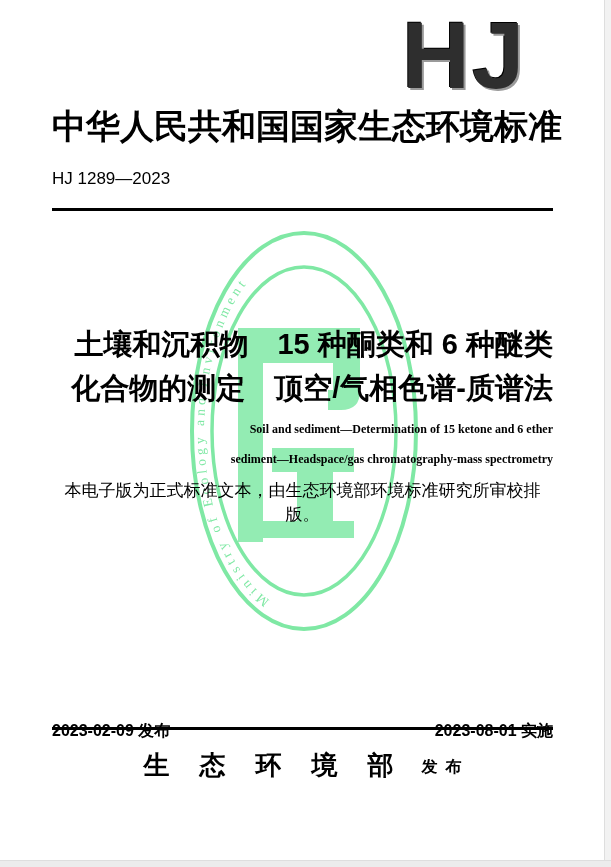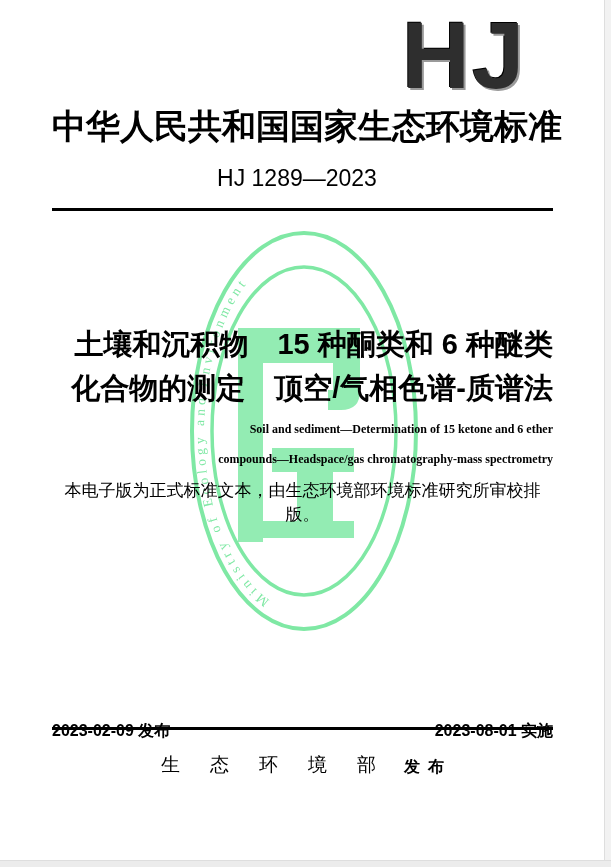--- a/index.html
+++ b/index.html
@@ -22,22 +22,22 @@
   .fg{position:absolute;z-index:2;}
   .hj-logo{
     left:402px;top:9px;font-size:94px;line-height:1;font-weight:700;
     color:#2e2e2e;letter-spacing:2px;
     text-shadow:2px 2px 0 #9a9a9a, -1px -1px 0 #000;
   }
   .header-title{
     left:52px;top:106px;width:501px;text-align:center;
     font-size:34px;line-height:40px;font-weight:700;white-space:nowrap;
   }
-  .std-number{left:52px;top:170px;width:490px;text-align:center;
-    font-size:23px;line-height:17px;font-weight:400;}
+  .std-number{left:52px;top:170px;width:490px;text-align:left;
+    font-size:17px;line-height:17px;font-weight:400;}
   .rule{position:absolute;left:52px;width:501px;height:3px;background:#000;}
   .rule-top{top:208px;}
   .rule-bottom{top:727px;}
   .title-cn{
     left:52px;top:322px;width:501px;text-align:right;
     font-size:29px;line-height:44px;font-weight:700;white-space:nowrap;
   }
   .title-en{
     left:52px;top:414px;width:501px;text-align:right;
     font-family:"Liberation Serif",serif;font-weight:700;
@@ -46,21 +46,21 @@
   .note{left:52px;top:479px;width:501px;text-align:center;
     font-size:17px;line-height:24px;font-weight:400;}
   .dates-row{
     left:52px;top:704px;width:501px;display:flex;
     justify-content:space-between;font-size:16px;font-weight:600;margin-top:17px;
   }
   .publisher-row{
     left:52px;top:751px;width:501px;display:flex;
     justify-content:center;align-items:flex-end;
   }
-  .publisher-name{font-size:19px;line-height:28px;font-weight:400;
+  .publisher-name{font-size:26px;line-height:28px;font-weight:700;
     letter-spacing:30px;margin-right:-30px;white-space:nowrap;}
   .publisher-label{font-size:16px;line-height:24px;font-weight:700;
     letter-spacing:8px;margin-left:28px;margin-right:-8px;white-space:nowrap;text-align:center;}
 </style>
 </head>
 <body>
 
 <div id="page">
 
   <svg class="seal-svg" width="611" height="867" viewBox="0 0 611 867">
@@ -86,21 +86,21 @@
   <div class="fg hj-logo">HJ</div>
   <div class="fg std-number">HJ 1289—2023</div>
   <div class="rule rule-top"></div>
 
   <div class="fg title-cn">
     <div>土壤和沉积物　15 种酮类和 6 种醚类</div>
     <div>化合物的测定　顶空/气相色谱-质谱法</div>
   </div>
   <div class="fg title-en">
     <div>Soil and sediment—Determination of 15 ketone and 6 ether</div>
-    <div>compounds—Headspace/gas chromatography-mass spectrometry</div>
+    <div>sediment—Headspace/gas chromatography-mass spectrometry</div>
   </div>
   <div class="fg note">本电子版为正式标准文本，由生态环境部环境标准研究所审校排版。</div>
 
   <div class="fg dates-row">
     <span>2023-02-09 发布</span>
     <span>2023-08-01 实施</span>
   </div>
   <div class="rule rule-bottom"></div>
   <div class="fg publisher-row">
     <span class="publisher-name">生态环境部</span>

